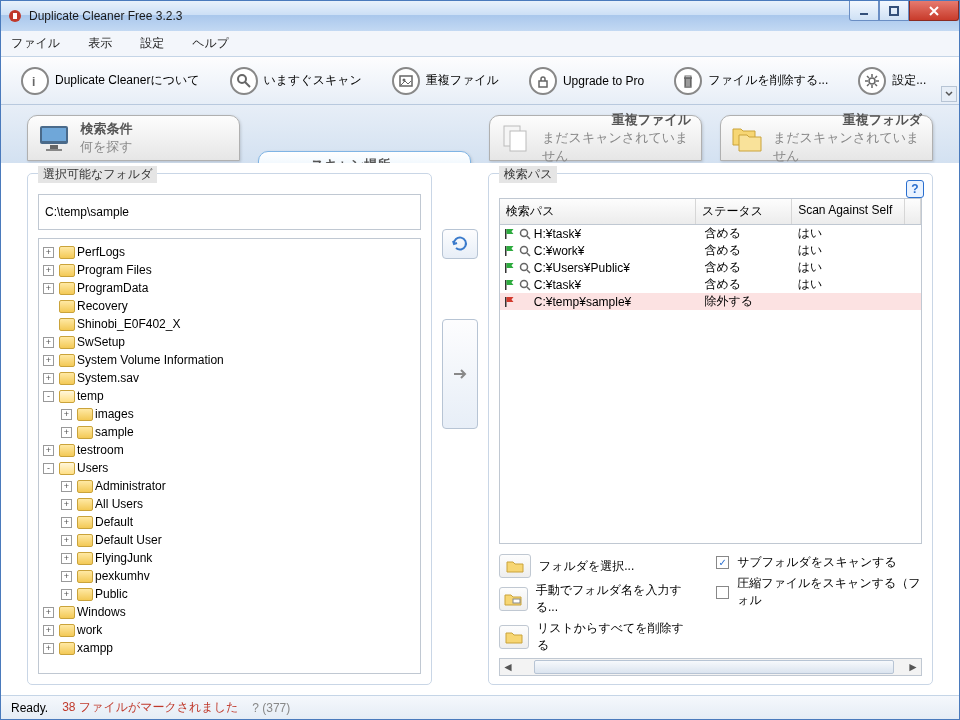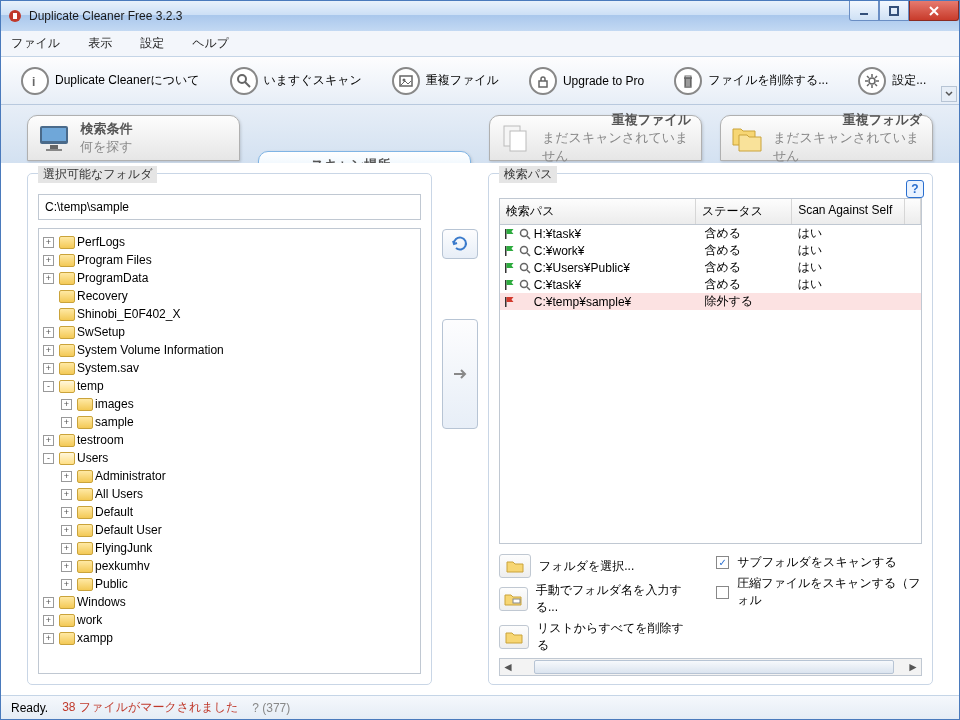--- a/index.html
+++ b/index.html
@@ -24,21 +24,21 @@
   .tab-icon { width: 34px; height: 30px; flex-shrink: 0; }
   .tab-texts { display: flex; flex-direction: column; }
   .tab-title { font-weight: bold; color: #555; font-size: 13px; text-align: right; }
   .tab-sub { font-size: 13px; color: #888; }
   .main { flex: 1; display: flex; padding: 10px 26px; gap: 6px; background: #fff; overflow: hidden; }
   .panel { border: 1px solid #c9d6e6; border-radius: 5px; background: #fff; display: flex; flex-direction: column; position: relative; }
   .panel-left { flex: 1; }
   .panel-mid { width: 44px; background: transparent; border: none; display: flex; flex-direction: column; align-items: center; justify-content: flex-start; gap: 60px; padding-top: 56px; }
   .panel-right { flex: 1.1; }
   .panel legend, .panel .legend { position: absolute; top: -8px; left: 10px; background: #e5e5e5; padding: 0 5px; color: #333; }
-  .path-input { margin: 20px 10px 8px 10px; border: 1px solid #c0c8d2; height: 26px; padding: 12px 6px; }
+  .path-input { margin: 20px 10px 8px 10px; border: 1px solid #c0c8d2; height: 36px; padding: 12px 6px; }
   .tree-wrap { margin: 0 10px 10px 10px; border: 1px solid #c0c8d2; flex:1; overflow-y: scroll; background: #fff; padding: 4px 2px; }
   .tree ul { list-style: none; padding-left: 18px; }
   .tree > ul { padding-left: 2px; }
   .tree li { line-height: 18px; white-space: nowrap; display: block; }
   .tree .row { display: flex; align-items: center; gap: 2px; }
   .expander { width: 11px; height: 11px; border: 1px solid #999; font-size: 9px; line-height: 9px; text-align: center; color: #555; margin-right: 3px; flex-shrink:0; }
   .expander.blank { border: none; }
   .folder-icon { width: 16px; height: 13px; background: linear-gradient(#ffe9a4,#f3c956); border:1px solid #caa33a; border-radius: 2px; flex-shrink:0; }
   .folder-icon.open { background: linear-gradient(#fff7dc,#ffdf85); }
   .mid-btn { width: 36px; height: 30px; border: 1px solid #b7c4d4; border-radius: 4px; background: linear-gradient(#fdfdfe,#e7eef7); display:flex; align-items:center; justify-content:center; }

